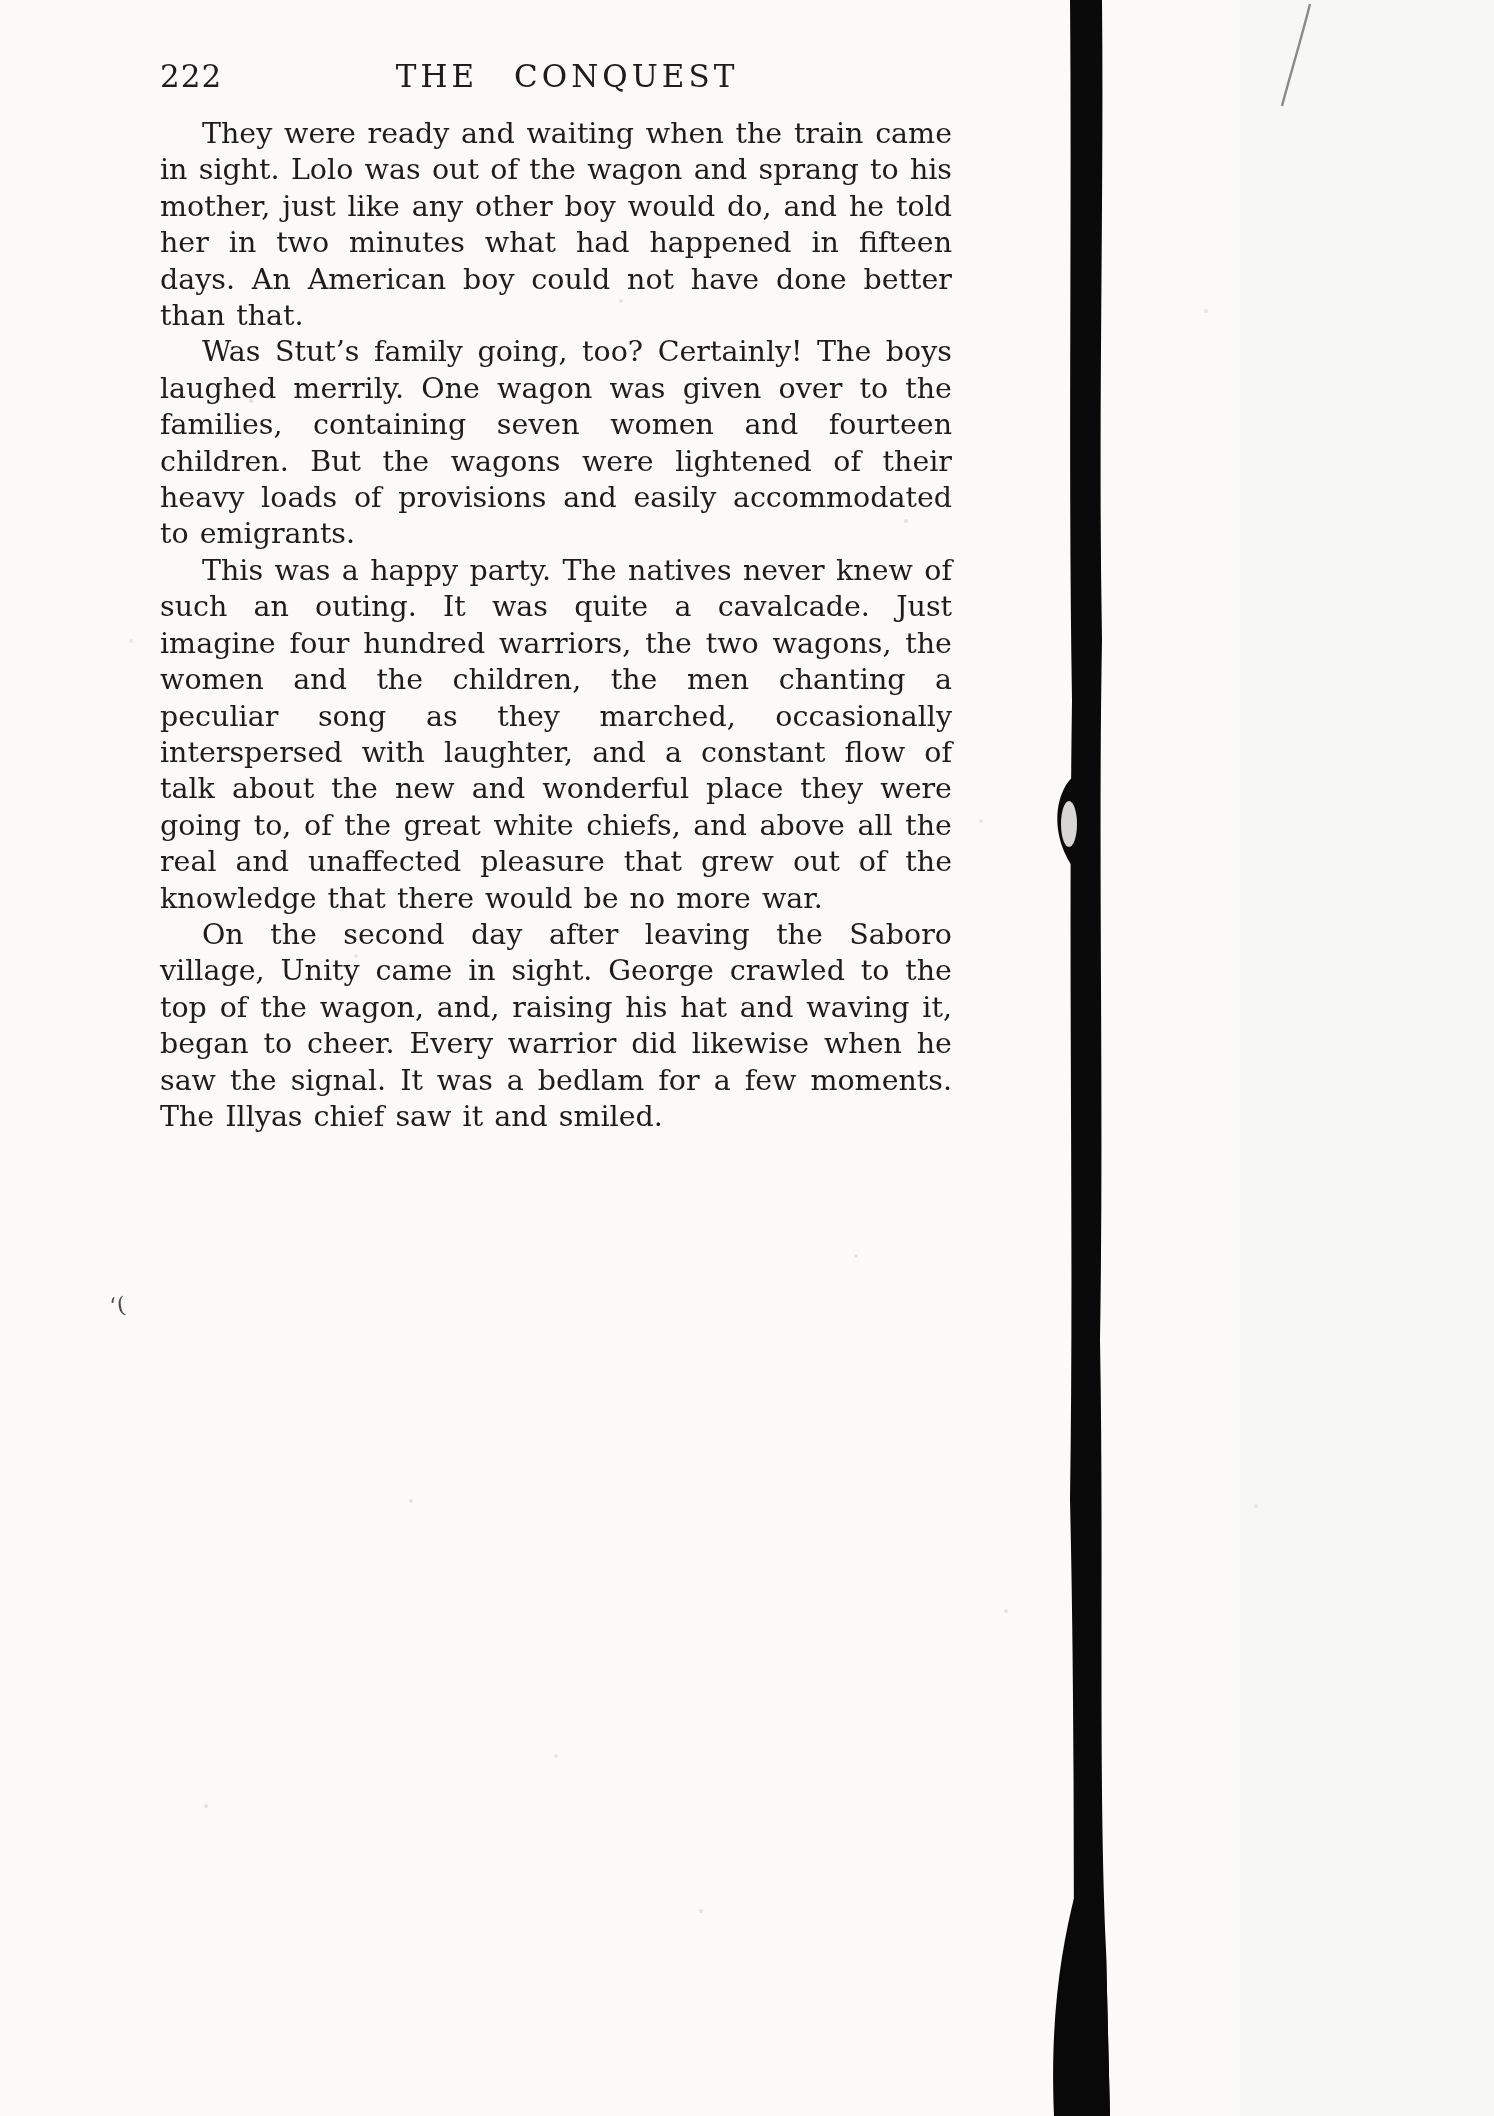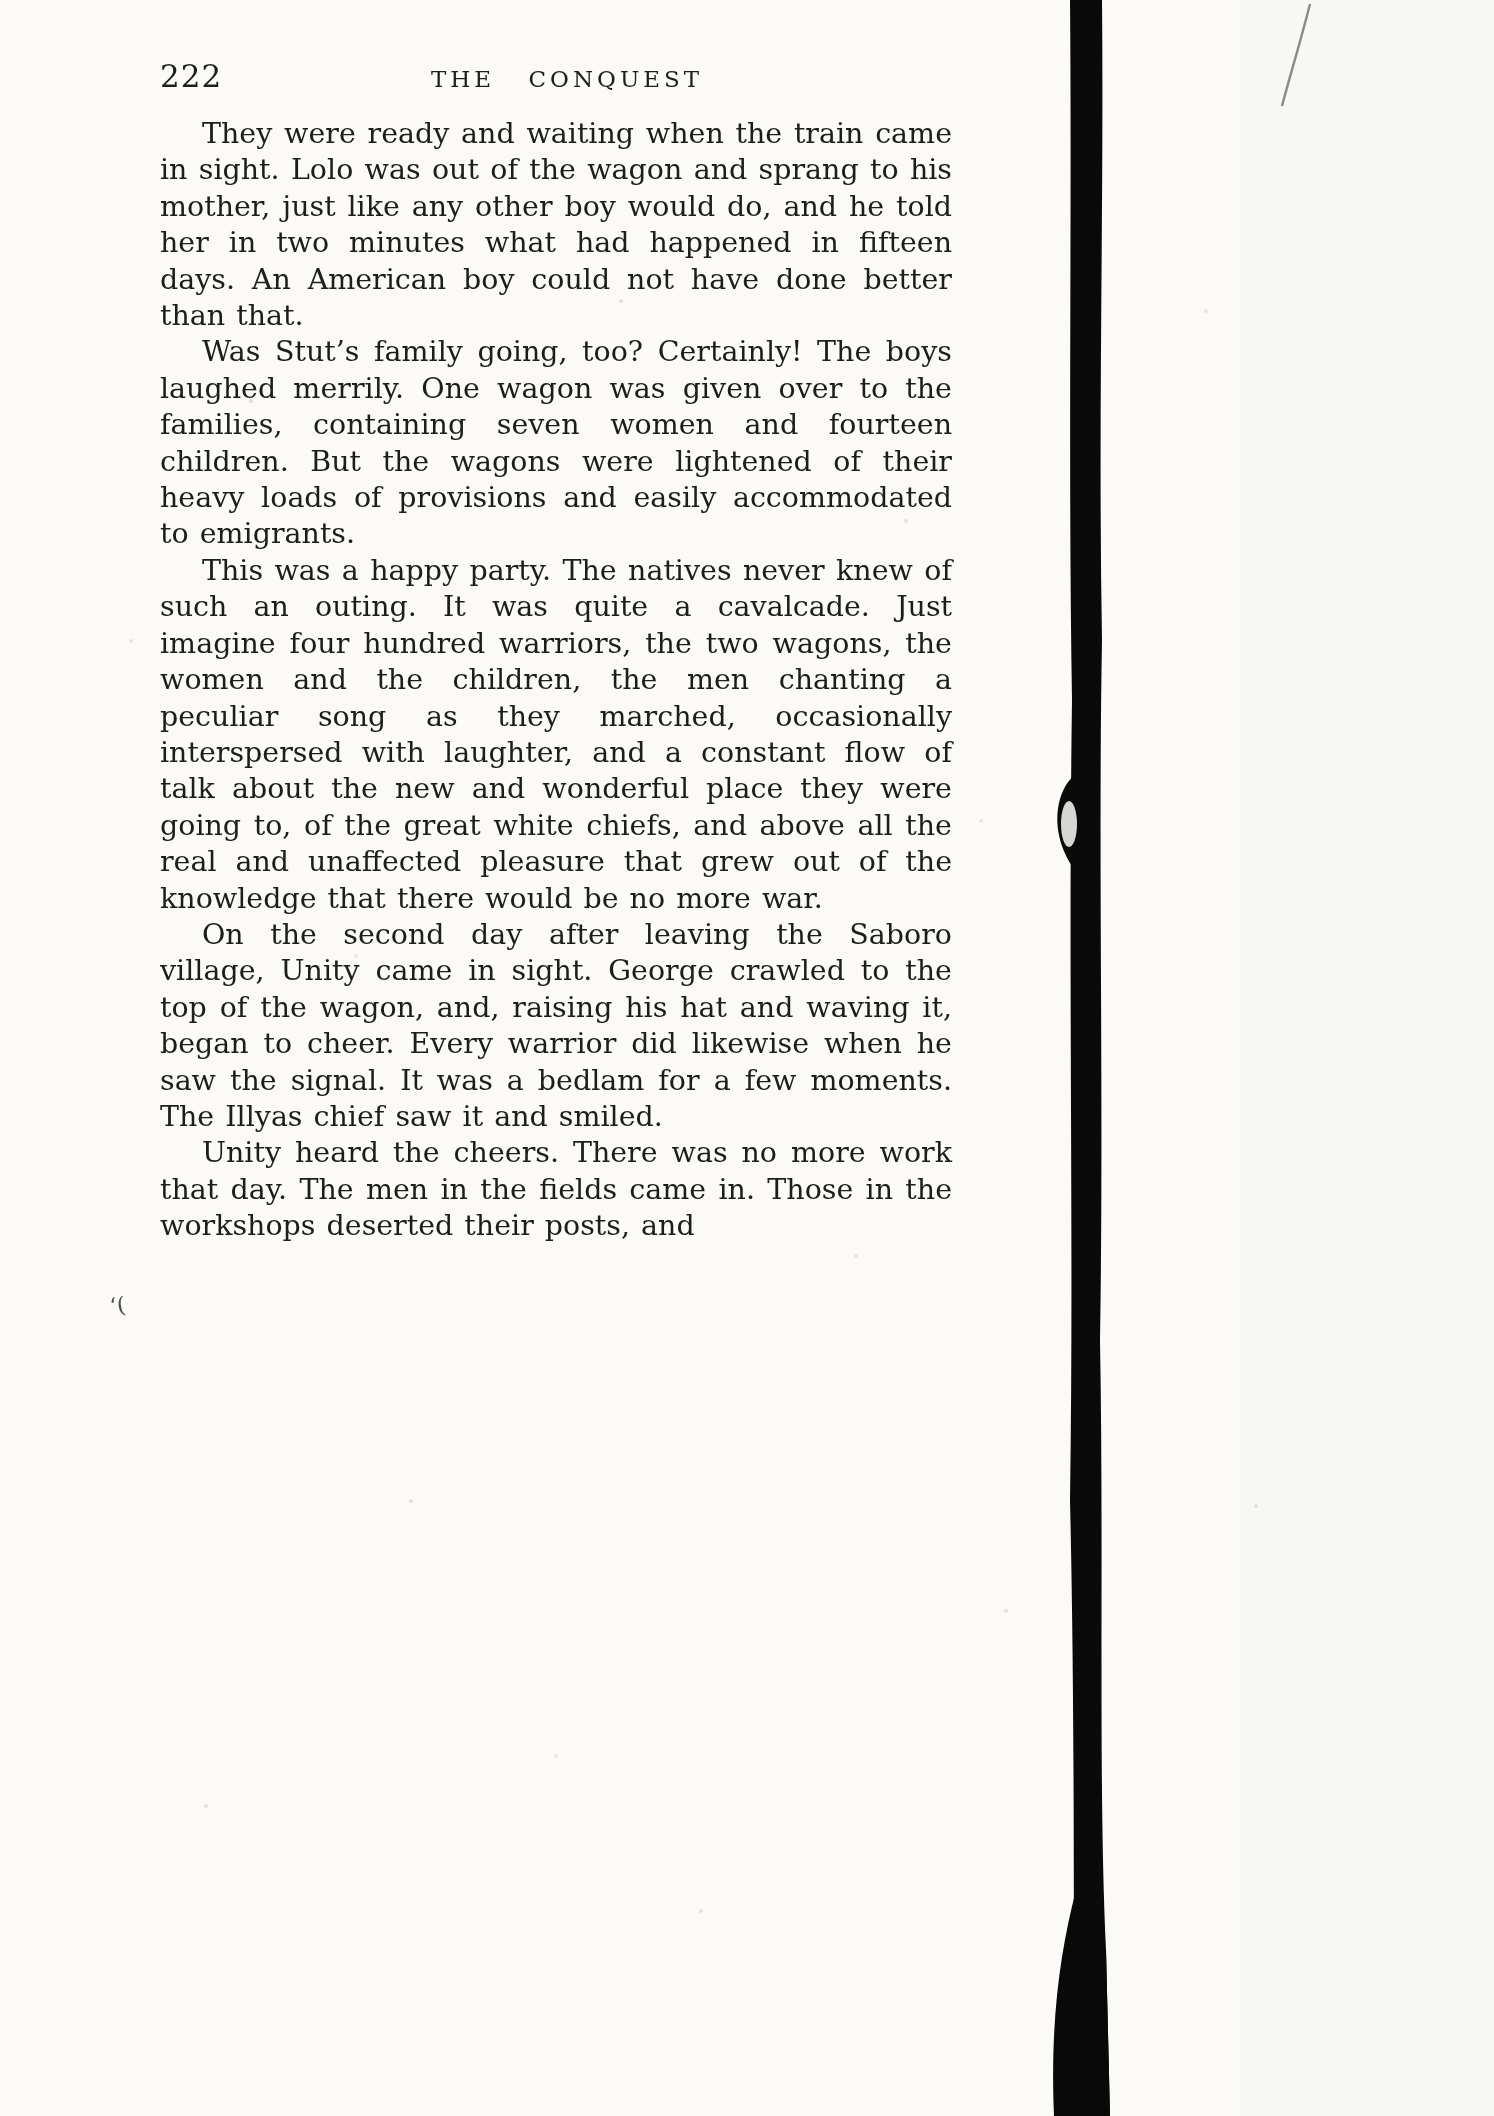--- a/index.html
+++ b/index.html
@@ -30,21 +30,21 @@
     margin-bottom: 22px;
   }
   .page-number {
     font-size: 31px;
     letter-spacing: 1px;
     flex: 0 0 auto;
   }
   .header-title {
     flex: 1 1 auto;
     text-align: center;
-    font-size: 23px;
+    font-size: 31px;
     letter-spacing: 4px;
     word-spacing: 22px;
     padding-right: 40px;
   }
   .body-text p {
     margin: 0;
     font-size: 28.5px;
     line-height: 36.4px;
     text-align: justify;
     text-indent: 42px;
@@ -110,21 +110,20 @@
     <div class="page-header">
       <span class="page-number">222</span>
       <span class="header-title">THE CONQUEST</span>
     </div>
 
     <div class="body-text">
       <p>They were ready and waiting when the train came in sight. Lolo was out of the wagon and sprang to his mother, just like any other boy would do, and he told her in two minutes what had happened in fifteen days. An American boy could not have done better than that.</p>
       <p>Was Stut’s family going, too? Certainly! The boys laughed merrily. One wagon was given over to the families, containing seven women and fourteen children. But the wagons were lightened of their heavy loads of provisions and easily accommodated to emigrants.</p>
       <p>This was a happy party. The natives never knew of such an outing. It was quite a cavalcade. Just imagine four hundred warriors, the two wagons, the women and the children, the men chanting a peculiar song as they marched, occasionally interspersed with laughter, and a constant flow of talk about the new and wonderful place they were going to, of the great white chiefs, and above all the real and unaffected pleasure that grew out of the knowledge that there would be no more war.</p>
       <p>On the second day after leaving the Saboro village, Unity came in sight. George crawled to the top of the wagon, and, raising his hat and waving it, began to cheer. Every warrior did likewise when he saw the signal. It was a bedlam for a few moments. The Illyas chief saw it and smiled.</p>
-      <p>Unity heard the cheers. There was no more work that day. The men in the fields came in. Those in the workshops deserted their posts, and</p>
     </div>
 
   </div>
 
   <svg class="binding" viewBox="0 0 100 2116" preserveAspectRatio="none">
     <path fill="#0a0a0a" d="M30,0 L62,0
          C64,200 58,420 62,640
          C58,860 64,1100 60,1340
          C64,1560 58,1780 66,1950
          L70,2116 L36,2116

